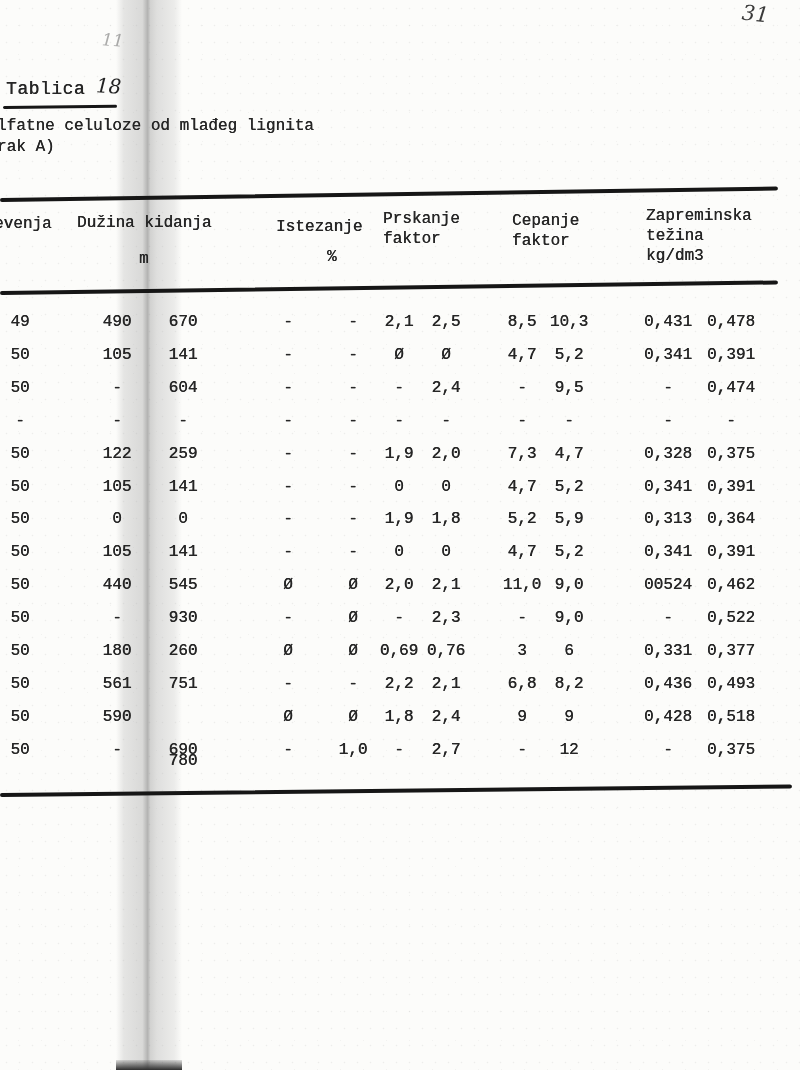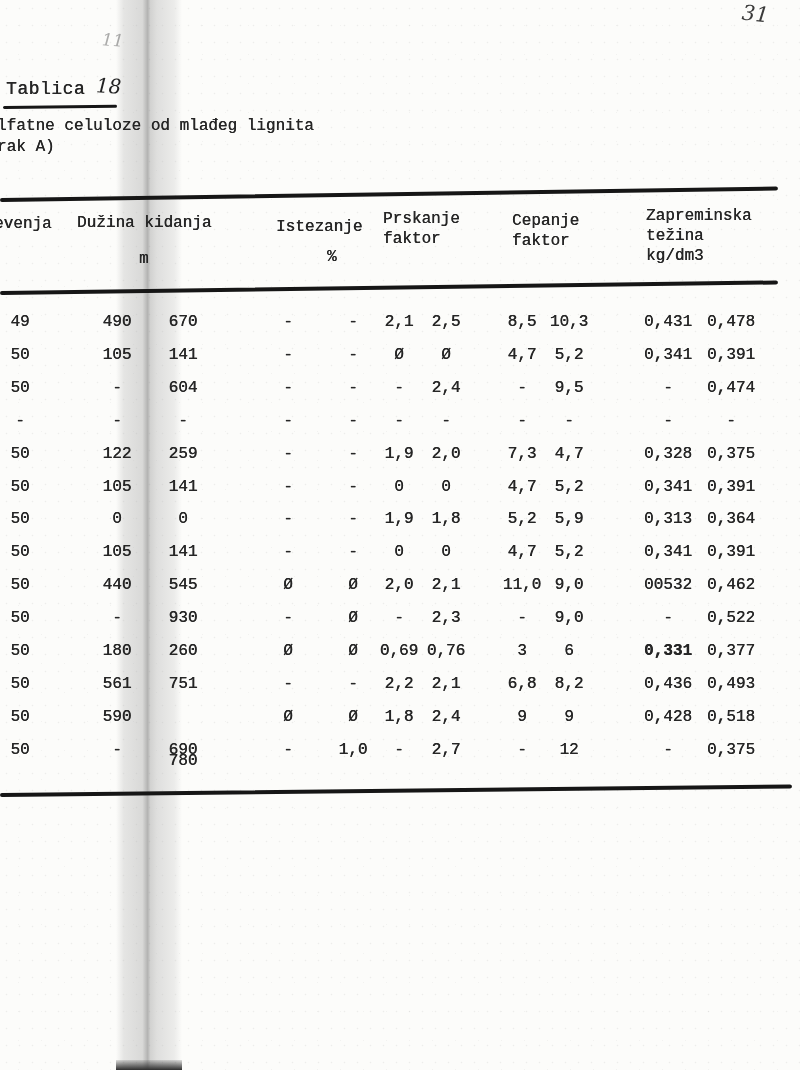--- a/index.html
+++ b/index.html
@@ -198,21 +198,21 @@
       <div class="row" style="top: 569.2px;">
         <span class="cell" style="left: 0px; width: 40px;">50</span>
         <span class="cell" style="left: 74px; width: 86px; text-align: center;">440</span>
         <span class="cell" style="left: 146px; width: 74px;">545</span>
         <span class="cell" style="left: 252px; width: 72px;">Ø</span>
         <span class="cell" style="left: 317px; width: 72px;">Ø</span>
         <span class="cell" style="left: 370px; width: 58px;">2,0</span>
         <span class="cell" style="left: 417px; width: 58px;">2,1</span>
         <span class="cell" style="left: 492px; width: 60px;">11,0</span>
         <span class="cell" style="left: 538px; width: 62px;">9,0</span>
-        <span class="cell" style="left: 631px; width: 74px;">00532</span>
+        <span class="cell" style="left: 631px; width: 74px;">00524</span>
         <span class="cell" style="left: 694px; width: 74px;">0,462</span>
       </div>
       <div class="row" style="top: 602.1px;">
         <span class="cell" style="left: 0px; width: 40px;">50</span>
         <span class="cell" style="left: 74px; width: 86px;">-</span>
         <span class="cell" style="left: 146px; width: 74px;">930</span>
         <span class="cell" style="left: 252px; width: 72px;">-</span>
         <span class="cell" style="left: 317px; width: 72px;">Ø</span>
         <span class="cell" style="left: 370px; width: 58px;">-</span>
         <span class="cell" style="left: 417px; width: 58px;">2,3</span>
@@ -224,21 +224,21 @@
       <div class="row" style="top: 635px;">
         <span class="cell" style="left: 0px; width: 40px;">50</span>
         <span class="cell" style="left: 74px; width: 86px;">180</span>
         <span class="cell" style="left: 146px; width: 74px;">260</span>
         <span class="cell" style="left: 252px; width: 72px;">Ø</span>
         <span class="cell" style="left: 317px; width: 72px;">Ø</span>
         <span class="cell" style="left: 370px; width: 58px;">0,69</span>
         <span class="cell" style="left: 417px; width: 58px;">0,76</span>
         <span class="cell" style="left: 492px; width: 60px;">3</span>
         <span class="cell" style="left: 538px; width: 62px;">6</span>
-        <span class="cell" style="left: 631px; width: 74px; font-weight: bold;">0,331</span>
+        <span class="cell" style="left: 631px; width: 74px;">0,331</span>
         <span class="cell" style="left: 694px; width: 74px;">0,377</span>
       </div>
       <div class="row" style="top: 667.9px;">
         <span class="cell" style="left: 0px; width: 40px;">50</span>
         <span class="cell" style="left: 74px; width: 86px;">561</span>
         <span class="cell" style="left: 146px; width: 74px;">751</span>
         <span class="cell" style="left: 252px; width: 72px;">-</span>
         <span class="cell" style="left: 317px; width: 72px;">-</span>
         <span class="cell" style="left: 370px; width: 58px;">2,2</span>
         <span class="cell" style="left: 417px; width: 58px;">2,1</span>

